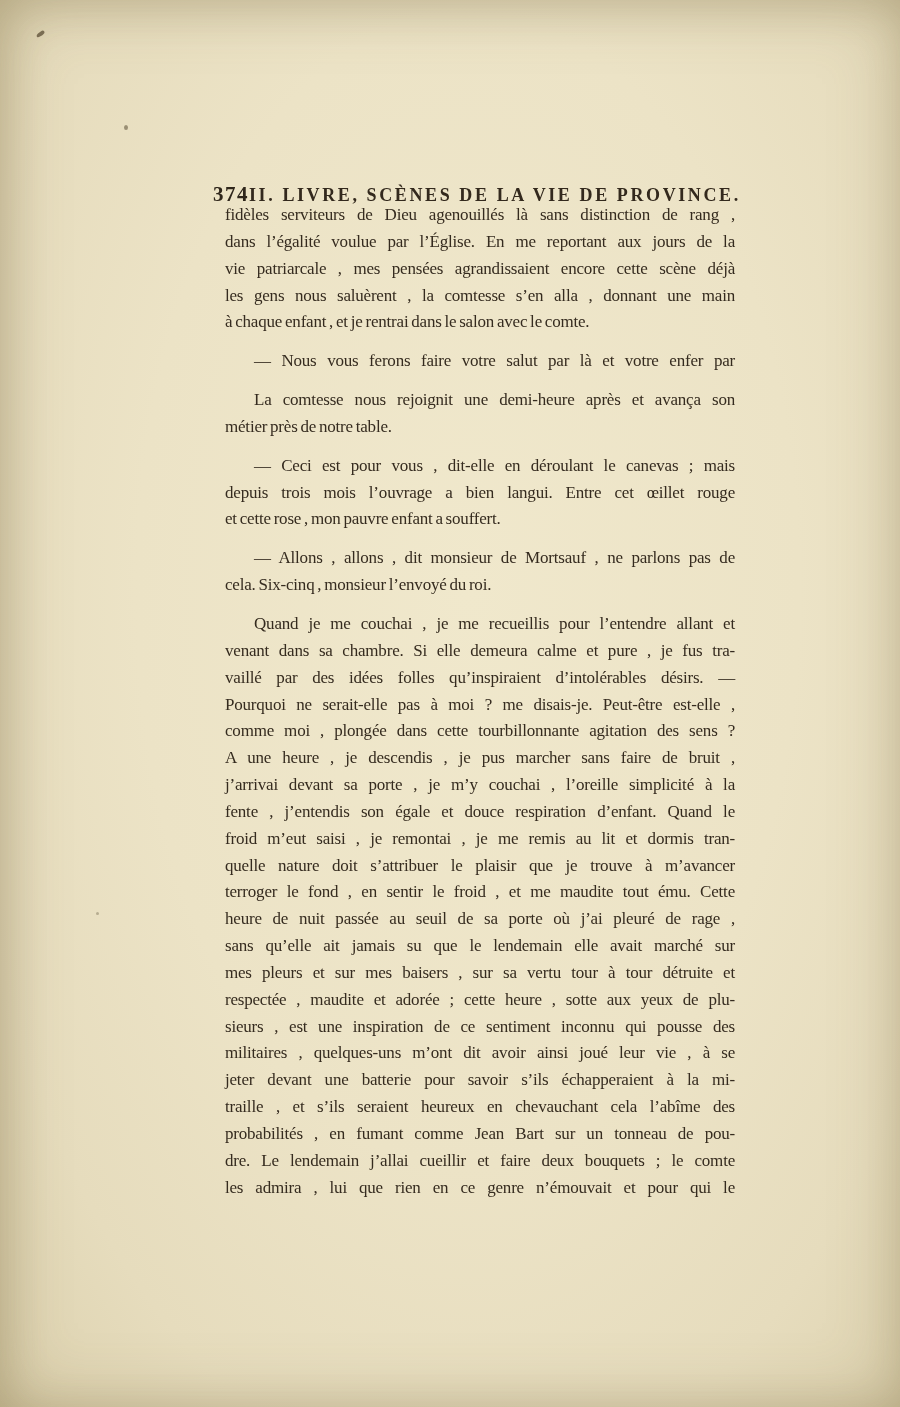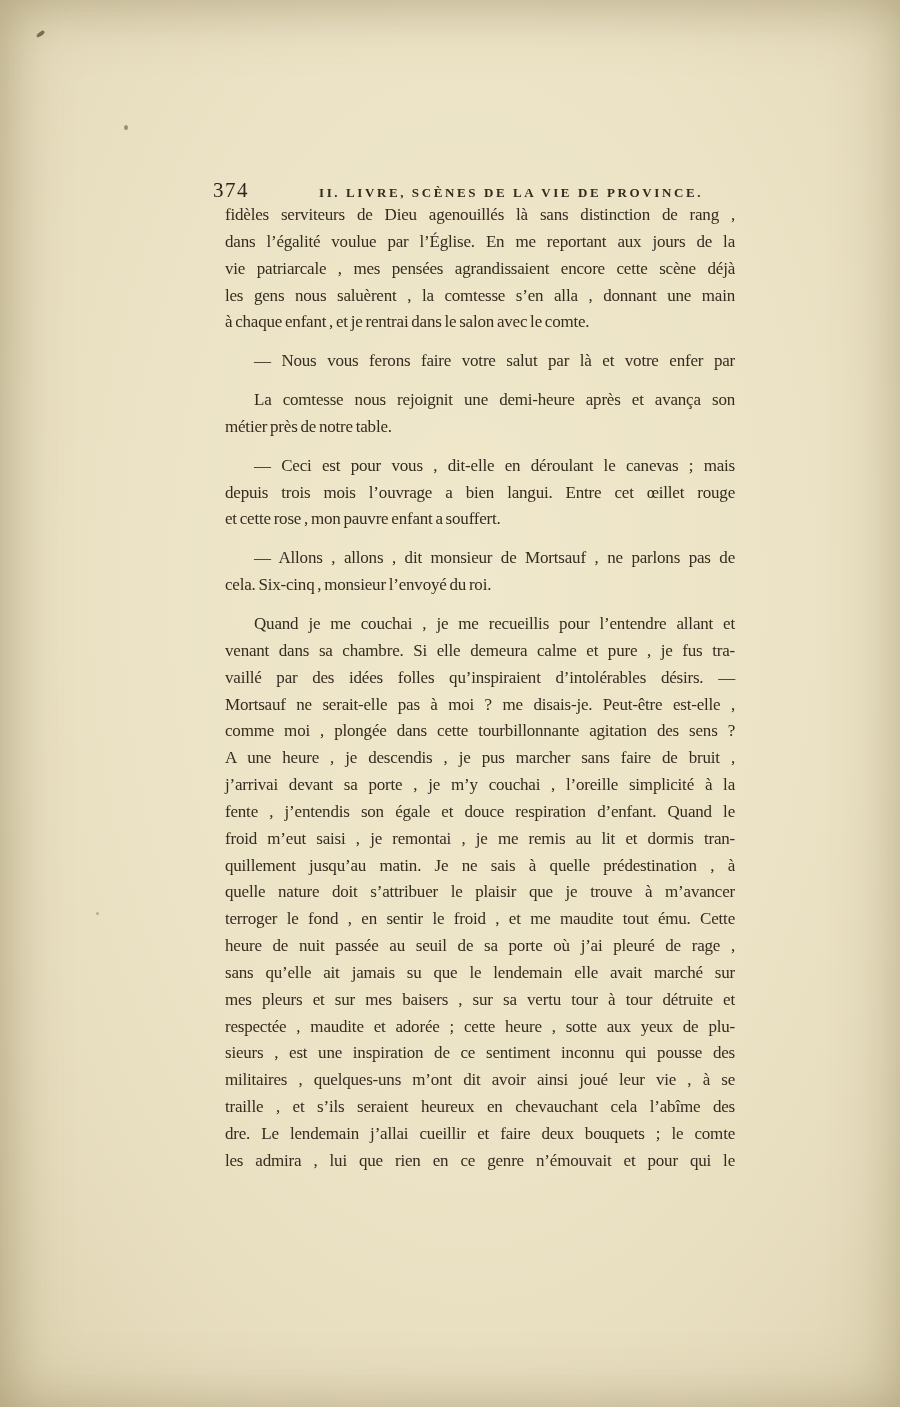--- a/index.html
+++ b/index.html
@@ -25,25 +25,26 @@
     left: 213px;
     width: 534px;
     display: flex;
     align-items: baseline;
   }
   .pagenum {
     width: 72px;
     font-size: 21px;
     letter-spacing: 1.5px;
     color: #2f261b;
+    font-weight: bold;
   }
   .running-title {
     flex: 1;
     text-align: center;
-    font-size: 13px;
+    font-size: 18px;
     font-weight: bold;
     letter-spacing: 2.6px;
     color: #33291d;
     padding-right: 10px;
     white-space: nowrap;
     margin-top: 32px;
   }
   .textblock {
     position: absolute;
     top: 190px;
@@ -117,36 +118,37 @@
         <div class="line endline">et cette rose , mon pauvre enfant a souffert.</div>
       </div>
       <div class="paragraph">
         <div class="line indent">— Allons , allons , dit monsieur de Mortsauf , ne parlons pas de</div>
         <div class="line endline">cela. Six-cinq , monsieur l’envoyé du roi.</div>
       </div>
       <div class="paragraph">
         <div class="line indent">Quand je me couchai , je me recueillis pour l’entendre allant et</div>
         <div class="line">venant dans sa chambre. Si elle demeura calme et pure , je fus tra-</div>
         <div class="line">vaillé par des idées folles qu’inspiraient d’intolérables désirs. —</div>
-        <div class="line">Mortsauf ne serait-elle pas à moi ? me disais-je. Peut-être est-elle ,</div>
+        <div class="line">Pourquoi ne serait-elle pas à moi ? me disais-je. Peut-être est-elle ,</div>
         <div class="line">comme moi , plongée dans cette tourbillonnante agitation des sens ?</div>
         <div class="line">A une heure , je descendis , je pus marcher sans faire de bruit ,</div>
         <div class="line">j’arrivai devant sa porte , je m’y couchai , l’oreille simplicité à la</div>
         <div class="line">fente , j’entendis son égale et douce respiration d’enfant. Quand le</div>
         <div class="line">froid m’eut saisi , je remontai , je me remis au lit et dormis tran-</div>
-        <div class="line">quillement jusqu’au matin. Je ne sais à quelle prédestination , à</div>
         <div class="line">quelle nature doit s’attribuer le plaisir que je trouve à m’avancer</div>
         <div class="line">terroger le fond , en sentir le froid , et me maudite tout ému. Cette</div>
         <div class="line">heure de nuit passée au seuil de sa porte où j’ai pleuré de rage ,</div>
         <div class="line">sans qu’elle ait jamais su que le lendemain elle avait marché sur</div>
         <div class="line">mes pleurs et sur mes baisers , sur sa vertu tour à tour détruite et</div>
         <div class="line">respectée , maudite et adorée ; cette heure , sotte aux yeux de plu-</div>
         <div class="line">sieurs , est une inspiration de ce sentiment inconnu qui pousse des</div>
         <div class="line">militaires , quelques-uns m’ont dit avoir ainsi joué leur vie , à se</div>
+        <div class="line">jeter devant une batterie pour savoir s’ils échapperaient à la mi-</div>
         <div class="line">traille , et s’ils seraient heureux en chevauchant cela l’abîme des</div>
+        <div class="line">probabilités , en fumant comme Jean Bart sur un tonneau de pou-</div>
         <div class="line">dre. Le lendemain j’allai cueillir et faire deux bouquets ; le comte</div>
         <div class="line">les admira , lui que rien en ce genre n’émouvait et pour qui le</div>
       </div>
     </div>
   <div class="speck speck1"></div>
   <div class="speck speck2"></div>
   <div class="speck speck3"></div>
 </div>
 
 </body></html>

